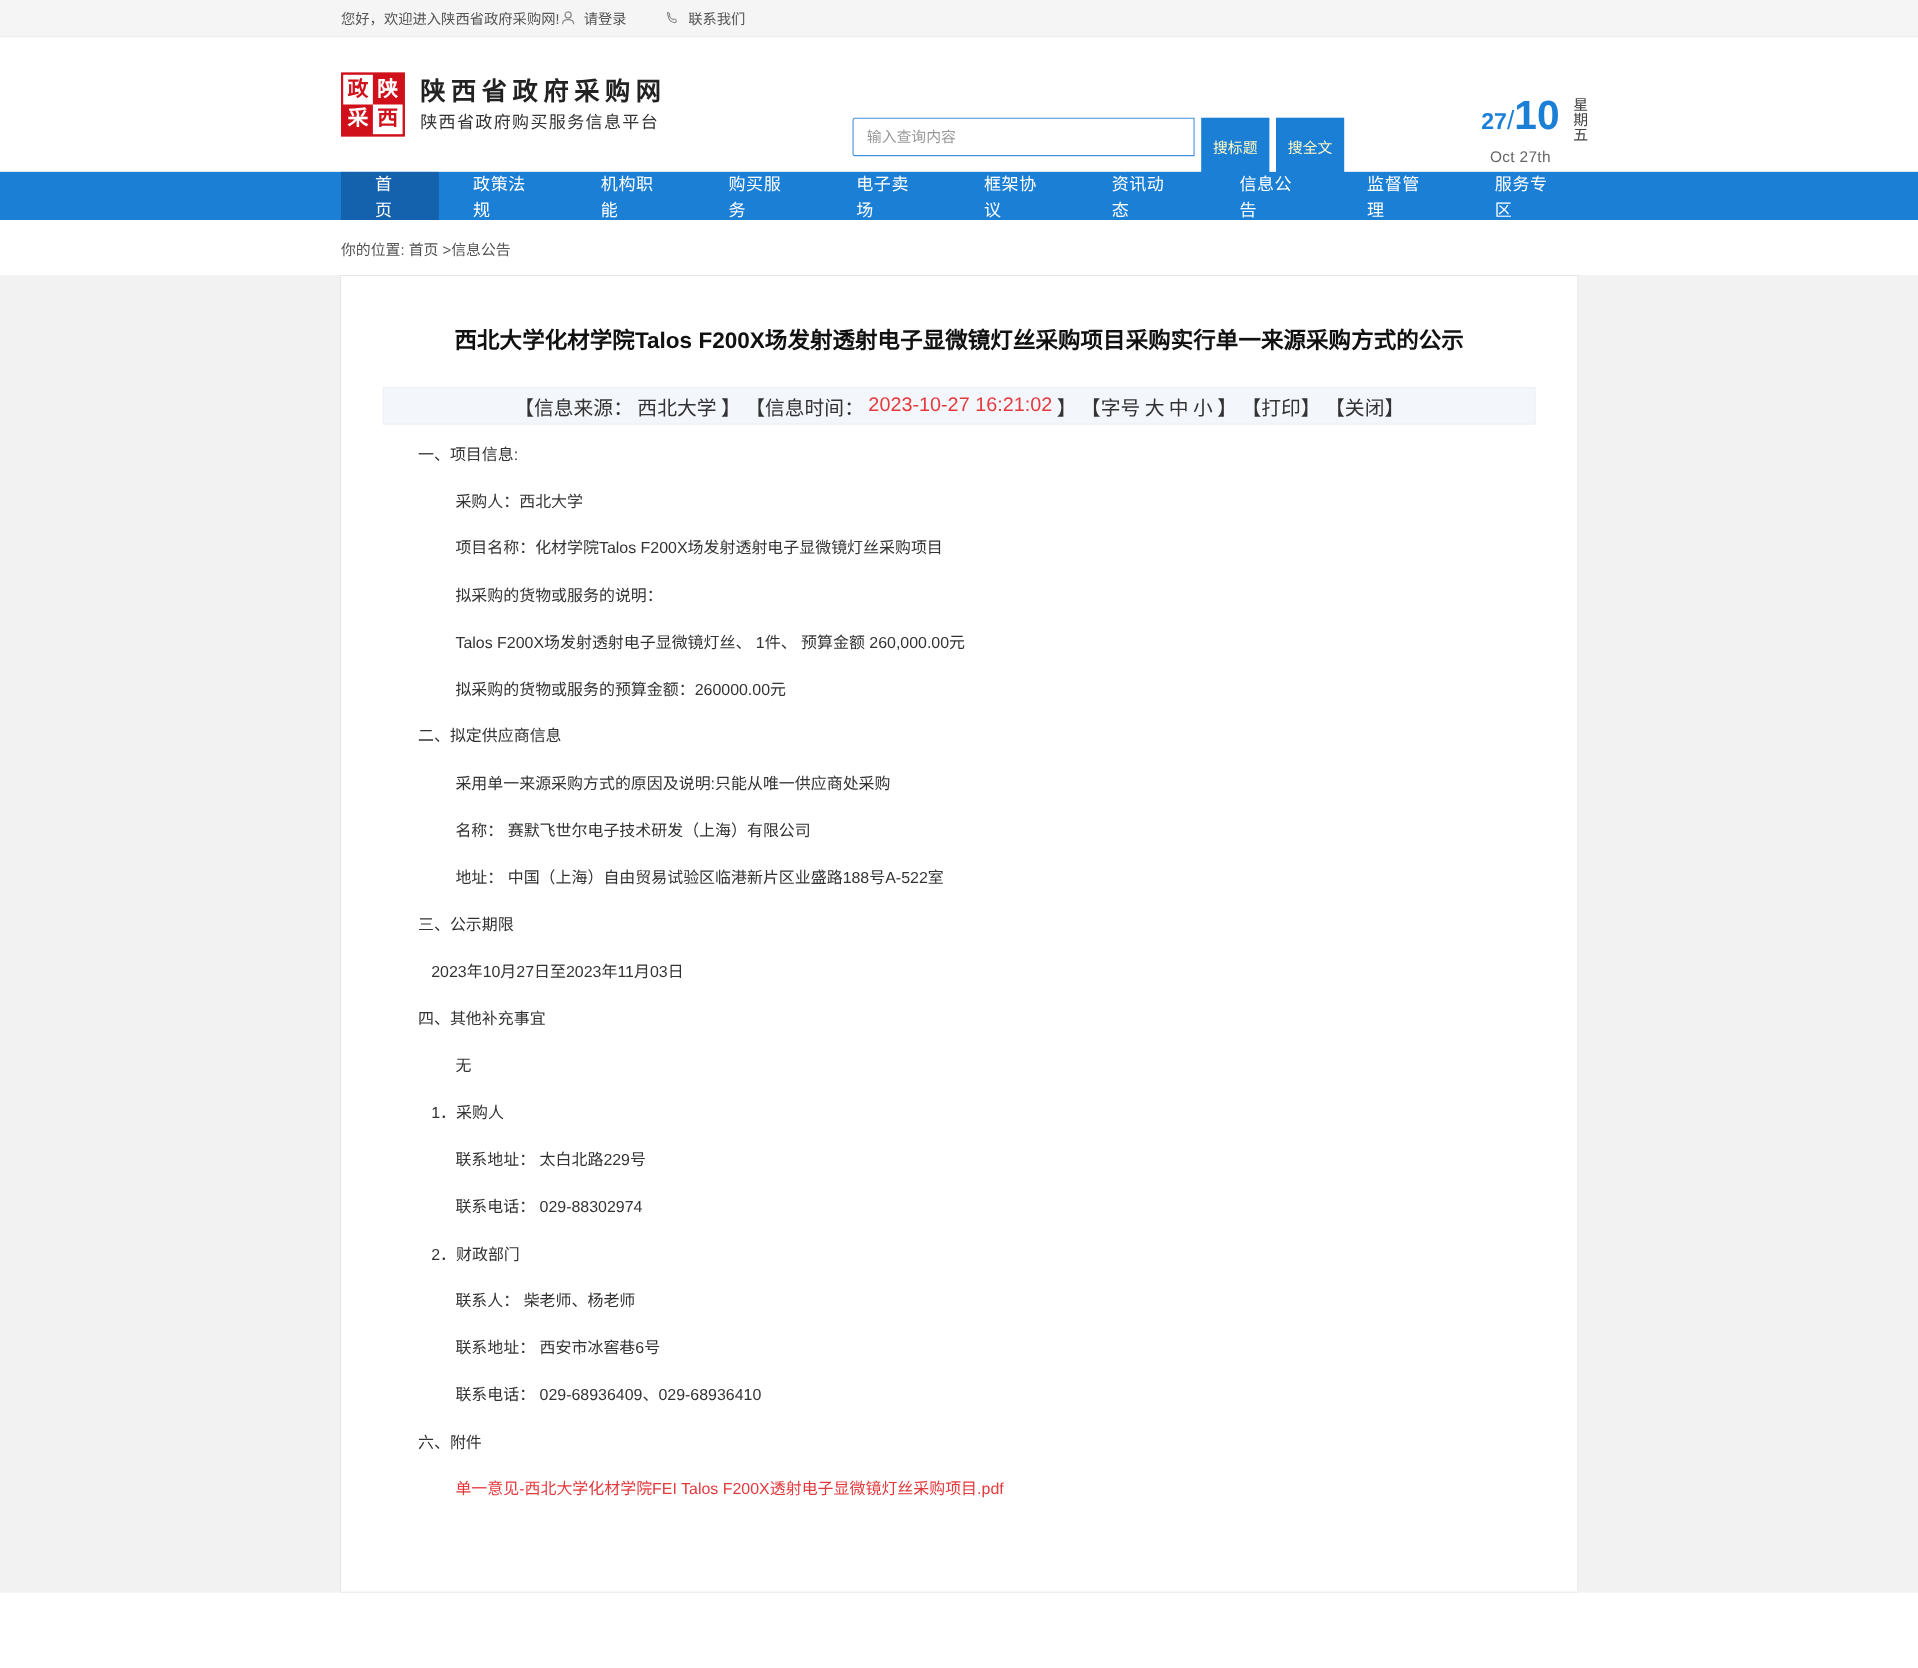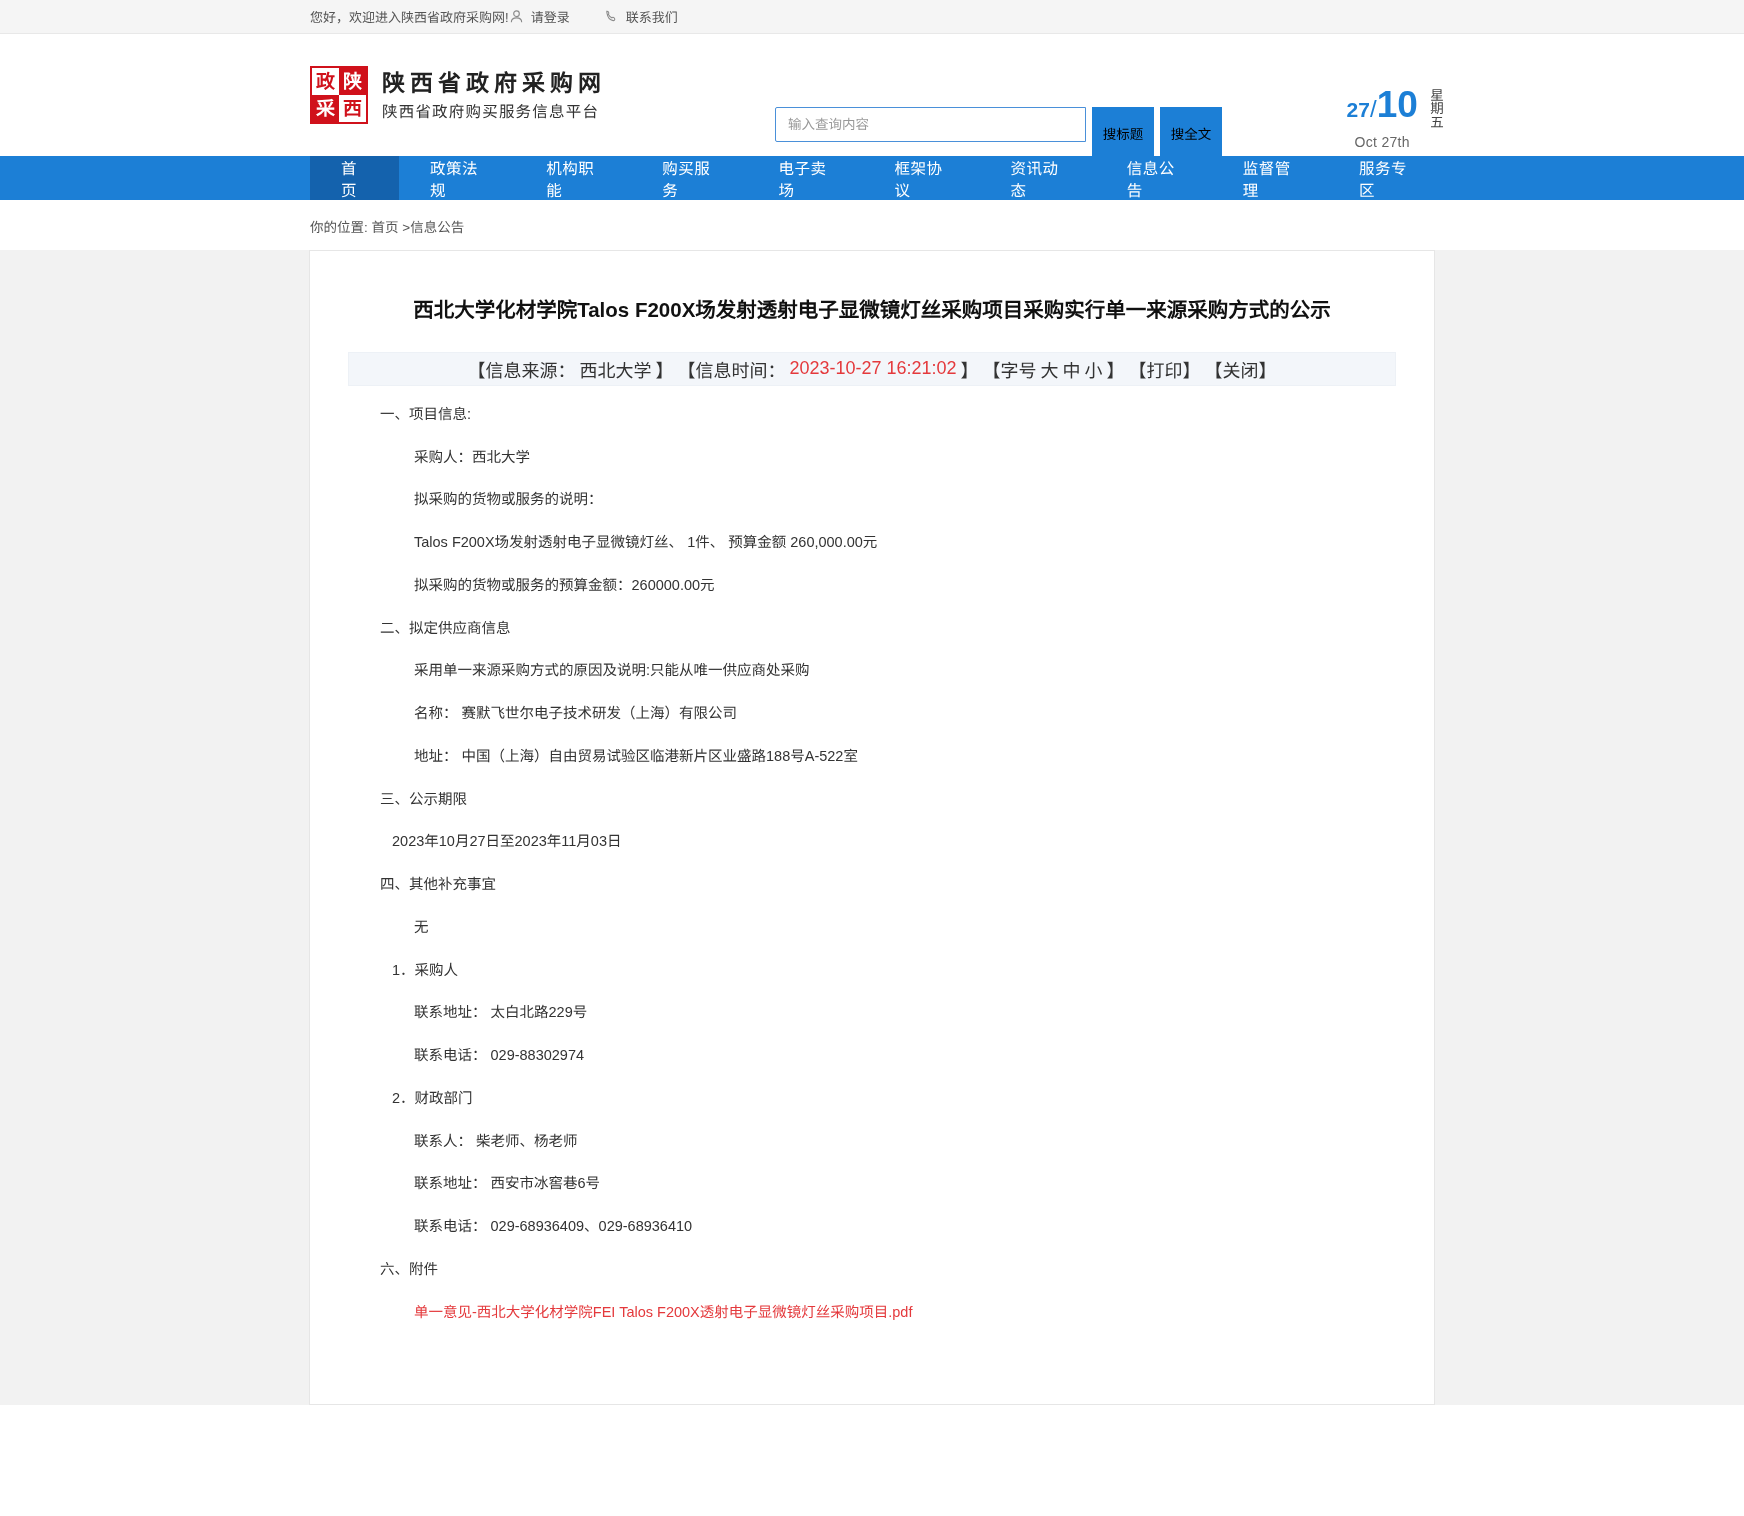--- a/index.html
+++ b/index.html
@@ -78,21 +78,21 @@
     color: #333;
     background: #fff;
     border-radius: 2px 0 0 2px;
   }
   .search-input::placeholder { color: #999; }
   .search-btn {
     height: 51px;
     min-width: 62px;
     border: none;
     background: #1c7fd6;
-    color: #000000;
+    color: #fef9c3;
     font-size: 13.5px;
     cursor: pointer;
     margin-left: 6px;
     font-family: "Liberation Sans", sans-serif;
   }
   .search-btn.second { background: #1c7fd6; }
 
   .date-block {
     position: absolute;
     right: 300px; top: 52px;
@@ -274,20 +274,21 @@
       <span class="fs">中</span>
       <span class="fs">小</span>
       <span>】</span>
       <span class="lnk">【打印】</span>
       <span class="lnk">【关闭】</span>
     </div>
 
     <div class="content">
       <p class="p lv0">一、项目信息:</p>
       <p class="p lv2">采购人：西北大学</p>
+      <p class="p lv2">项目名称：化材学院Talos F200X场发射透射电子显微镜灯丝采购项目</p>
       <p class="p lv2">拟采购的货物或服务的说明：</p>
       <p class="p lv2">Talos F200X场发射透射电子显微镜灯丝、 1件、 预算金额 260,000.00元</p>
       <p class="p lv2">拟采购的货物或服务的预算金额：260000.00元</p>
       <p class="p lv0">二、拟定供应商信息</p>
       <p class="p lv2">采用单一来源采购方式的原因及说明:只能从唯一供应商处采购</p>
       <p class="p lv2">名称： 赛默飞世尔电子技术研发（上海）有限公司</p>
       <p class="p lv2">地址： 中国（上海）自由贸易试验区临港新片区业盛路188号A-522室</p>
       <p class="p lv0">三、公示期限</p>
       <p class="p lv1">2023年10月27日至2023年11月03日</p>
       <p class="p lv0">四、其他补充事宜</p>

